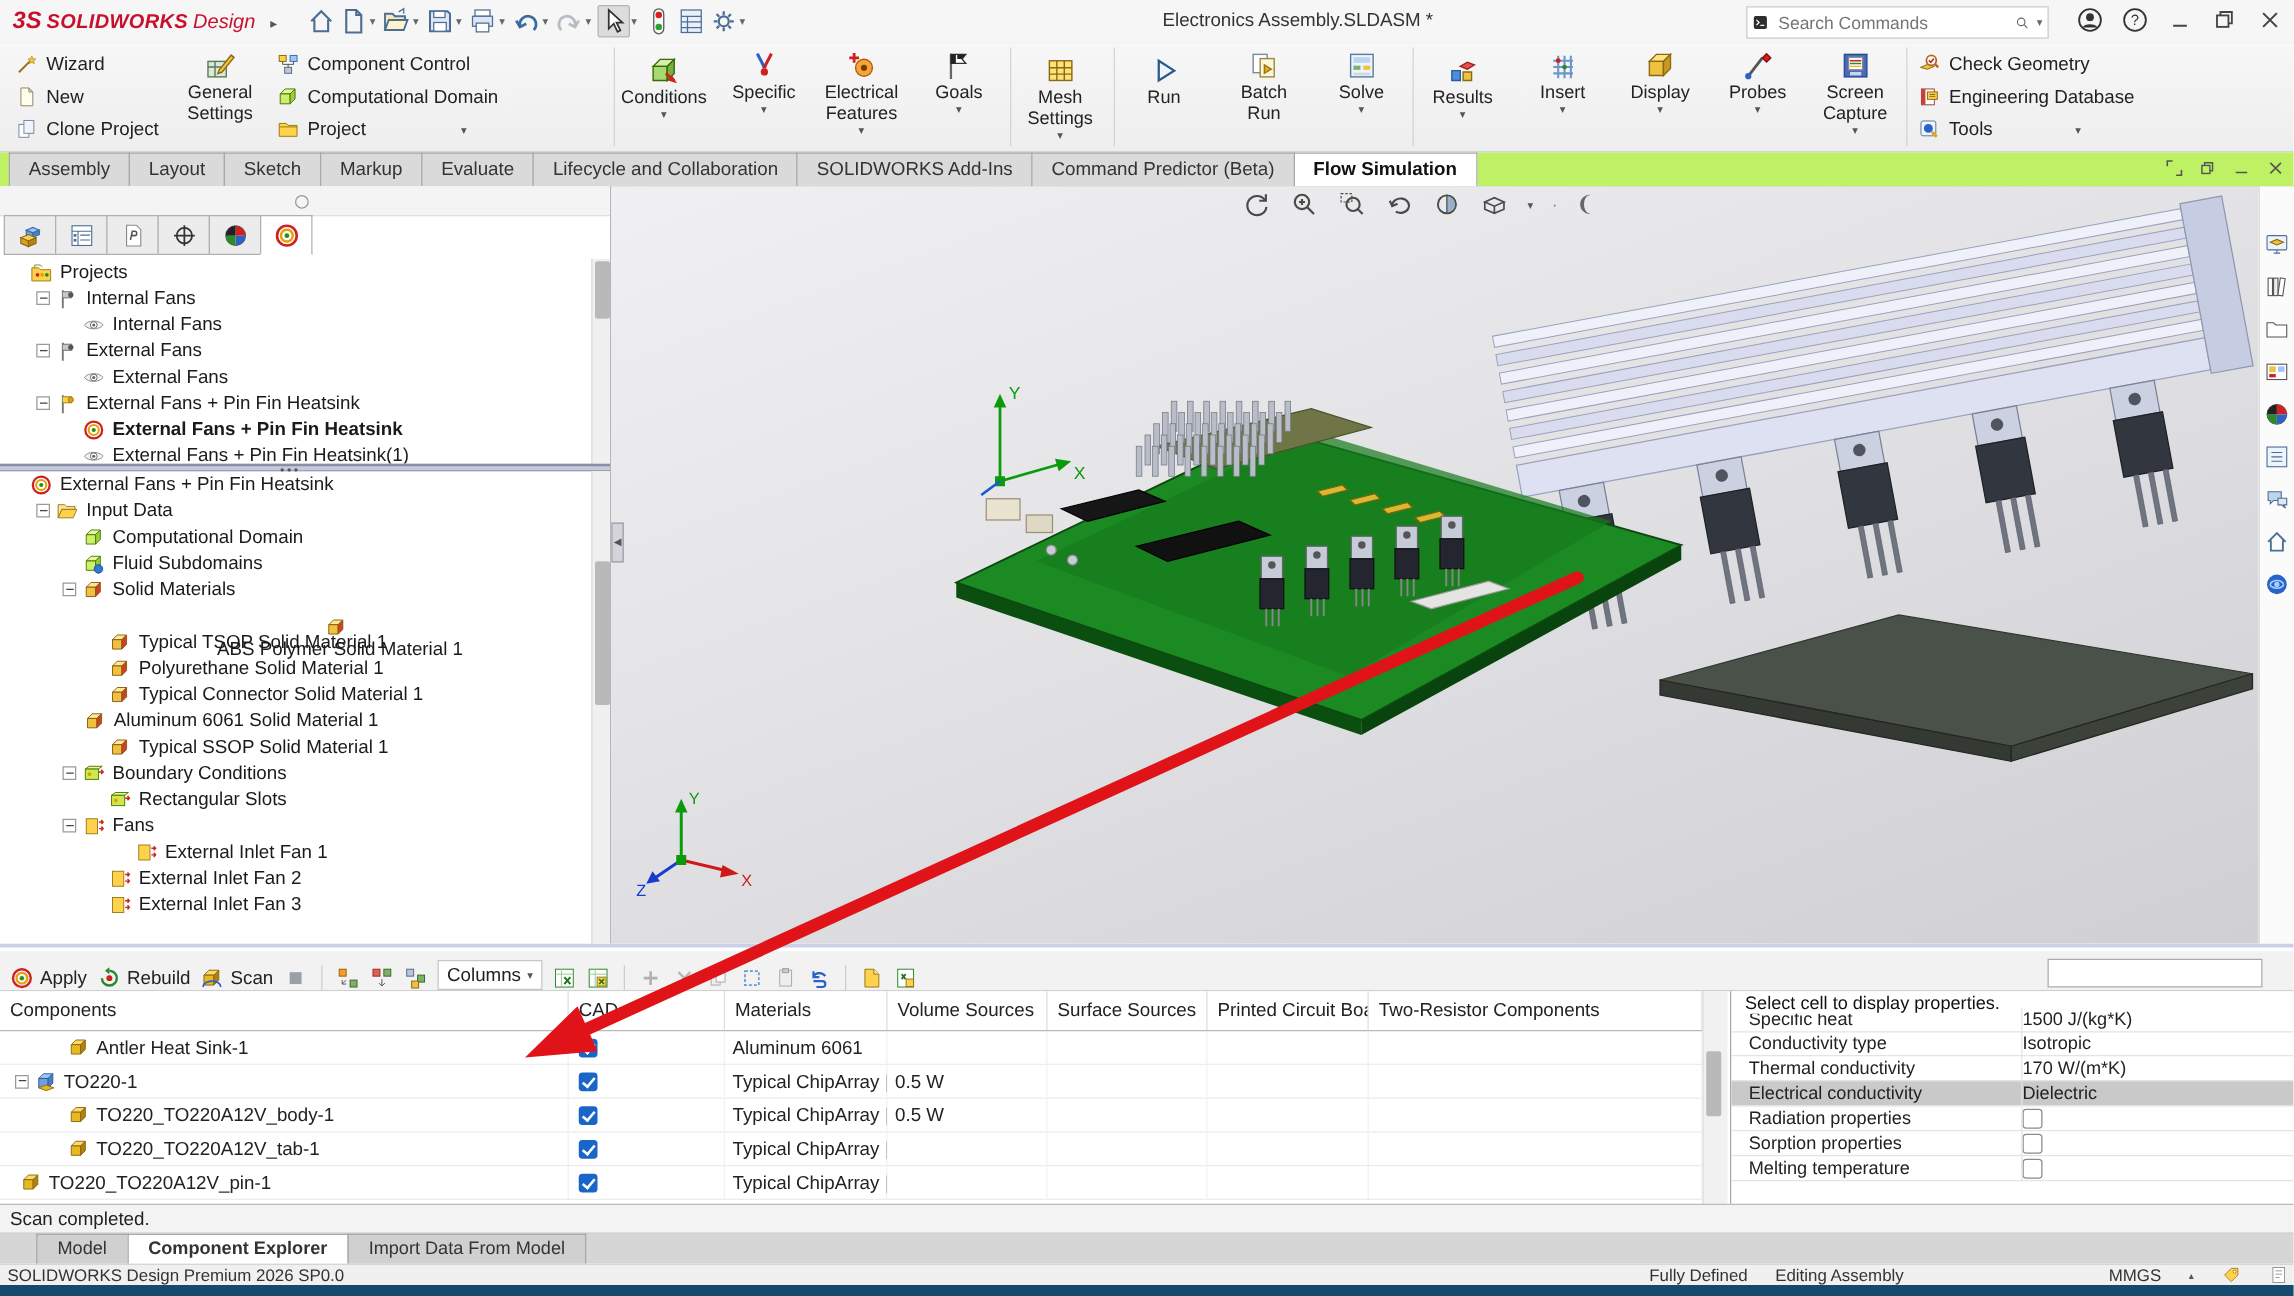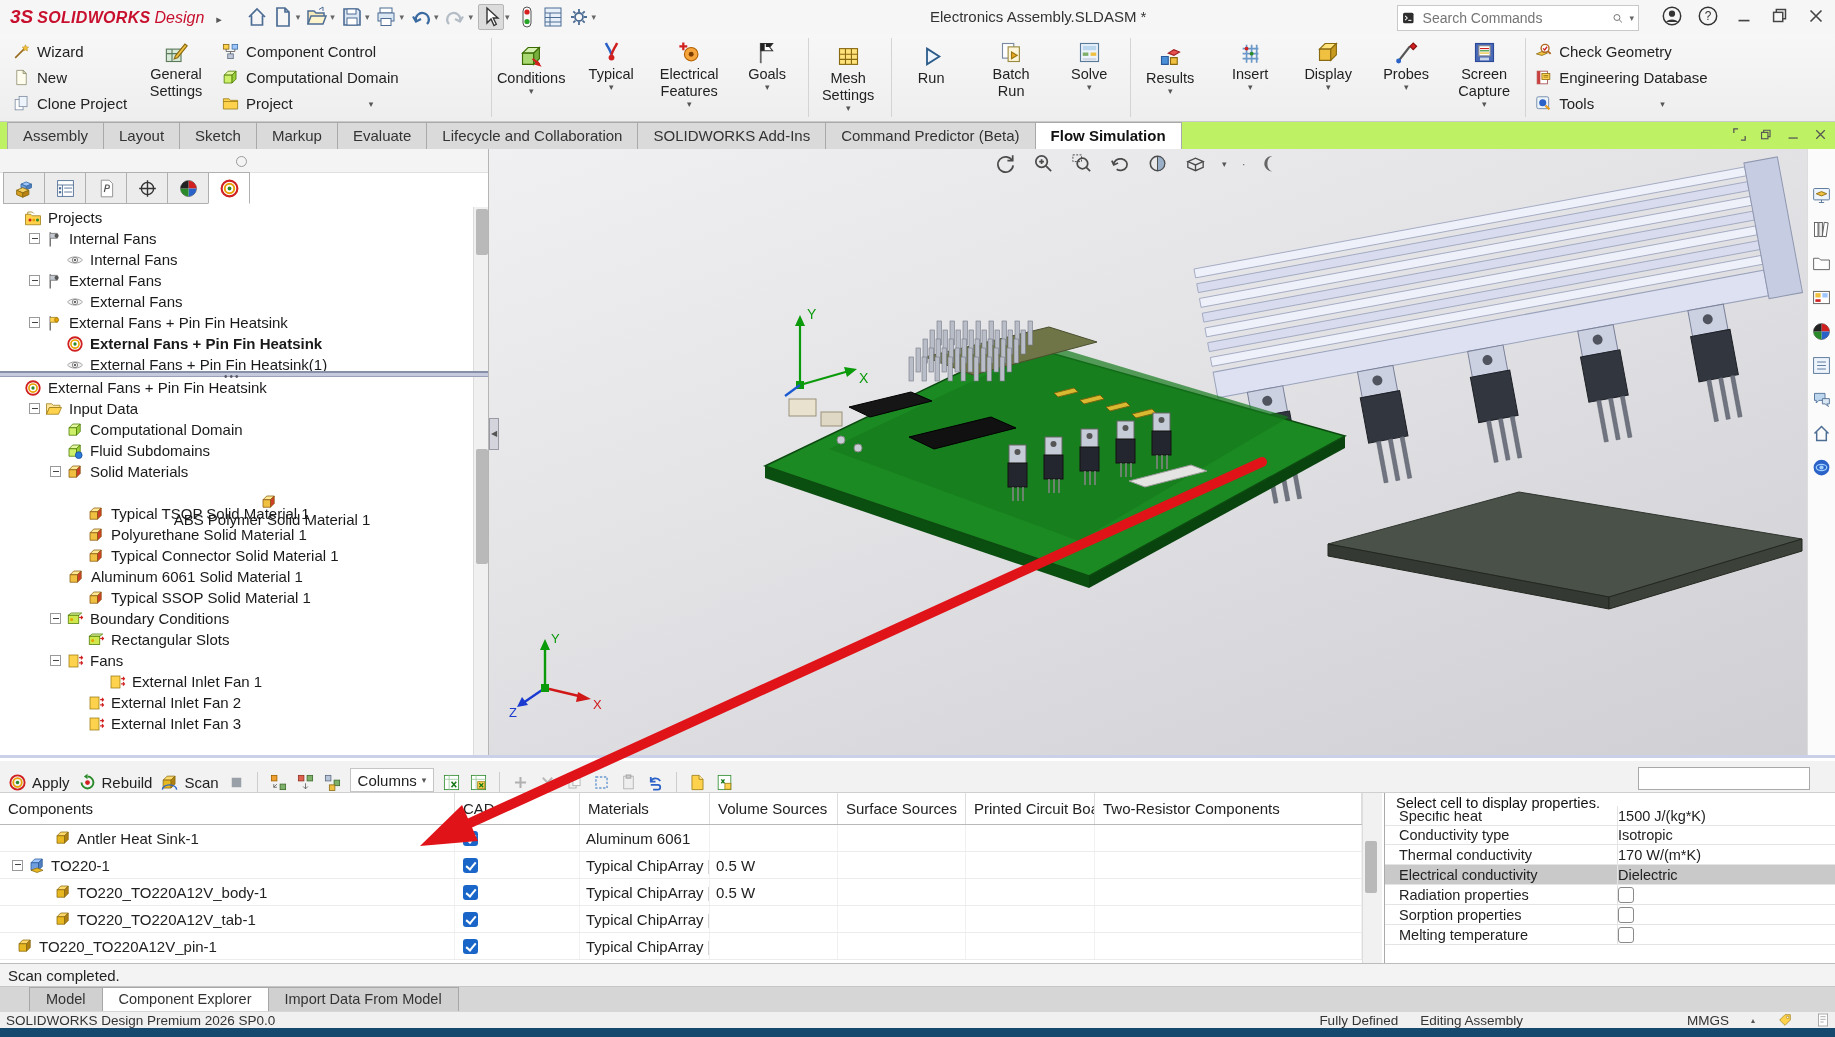--- a/index.html
+++ b/index.html
@@ -92,21 +92,21 @@
   .prow .pl{width:218px;padding-left:14px;overflow:hidden;white-space:nowrap}
   .prow .pv{border-left:1px solid #e4e4e4;height:100%;display:flex;align-items:center;flex:1;overflow:hidden;white-space:nowrap}
   .prow.sel{background:#c9c9c9}
   #prop-hint{position:absolute;left:6px;top:2px;background:#fff;padding:0 5px;z-index:3;font-size:14.5px;color:#111}
   #prop-partial{position:absolute;left:0;top:13px;width:100%}
   #prop-rows{position:absolute;left:0;top:32px;width:100%}
   
   #scanbar{left:0;top:963px;width:1835px;height:24px;background:#f3f3f3;border-top:1px solid #bcbcbc;border-bottom:1px solid #c6c6c6;display:flex;align-items:center;padding-left:8px;box-sizing:border-box}
   #bottomtabs{left:0;top:987px;width:1835px;height:24px;background:#d6d6d6;display:flex;align-items:flex-end;padding-left:30px;box-sizing:border-box}
   .btab{height:23px;line-height:23px;padding:0 16px;background:#d0d0d0;border:1px solid #a7a7a7;border-bottom:none;margin-left:-1px;font-size:14.5px;color:#333;cursor:pointer;white-space:nowrap}
-  .btab.active{background:#fff;font-weight:normal}
+  .btab.active{background:#fff;font-weight:bold}
   #statusbar{left:0;top:1011px;width:1835px;height:17px;background:#f0f0f0;border-top:1px solid #d6d6d6;display:flex;align-items:center;font-size:13.5px;color:#333;box-sizing:border-box}
   #sb-left{padding-left:6px}
   #sb-right{position:absolute;right:4px;display:flex;align-items:center;gap:22px}
   #sb-right .ic{width:16px;height:16px}
   #bluebar{left:0;top:1028px;width:1835px;height:9px;background:#15496e}
   
   #arrow-overlay{left:0;top:0;width:1835px;height:1037px;pointer-events:none;z-index:40}
 </style>
 </head>
 <body>
@@ -341,21 +341,21 @@
       <span class="ca">▾</span>
     </div>
       <div class="rb-big">
       <span class="ic">
           <svg viewBox="0 0 24 24" width="100%" height="100%">
             <path d="M7 3.5 C9 8 11 10 12 14" stroke="#2a62c8" stroke-width="2.2" fill="none"></path>
             <path d="M17 3.5 C15 8 13 10 12 14" stroke="#d02020" stroke-width="2.2" fill="none"></path>
             <circle cx="12" cy="16.5" r="2.6" fill="#d02020"></circle>
           </svg>
         </span>
-      <span class="bl">Typical</span>
+      <span class="bl">Specific</span>
       <span class="bl"></span>
       <span class="ca">▾</span>
     </div>
       <div class="rb-big">
       <span class="ic">
           <svg viewBox="0 0 24 24" width="100%" height="100%">
             <circle cx="13.5" cy="13.5" r="6" fill="#f6a43c" stroke="#b06000"></circle>
             <circle cx="13.5" cy="13.5" r="2.2" fill="#7a3c00"></circle>
             <path d="M3 6.5 h7 M6.5 3 v7" stroke="#d02020" stroke-width="2"></path>
           </svg>

